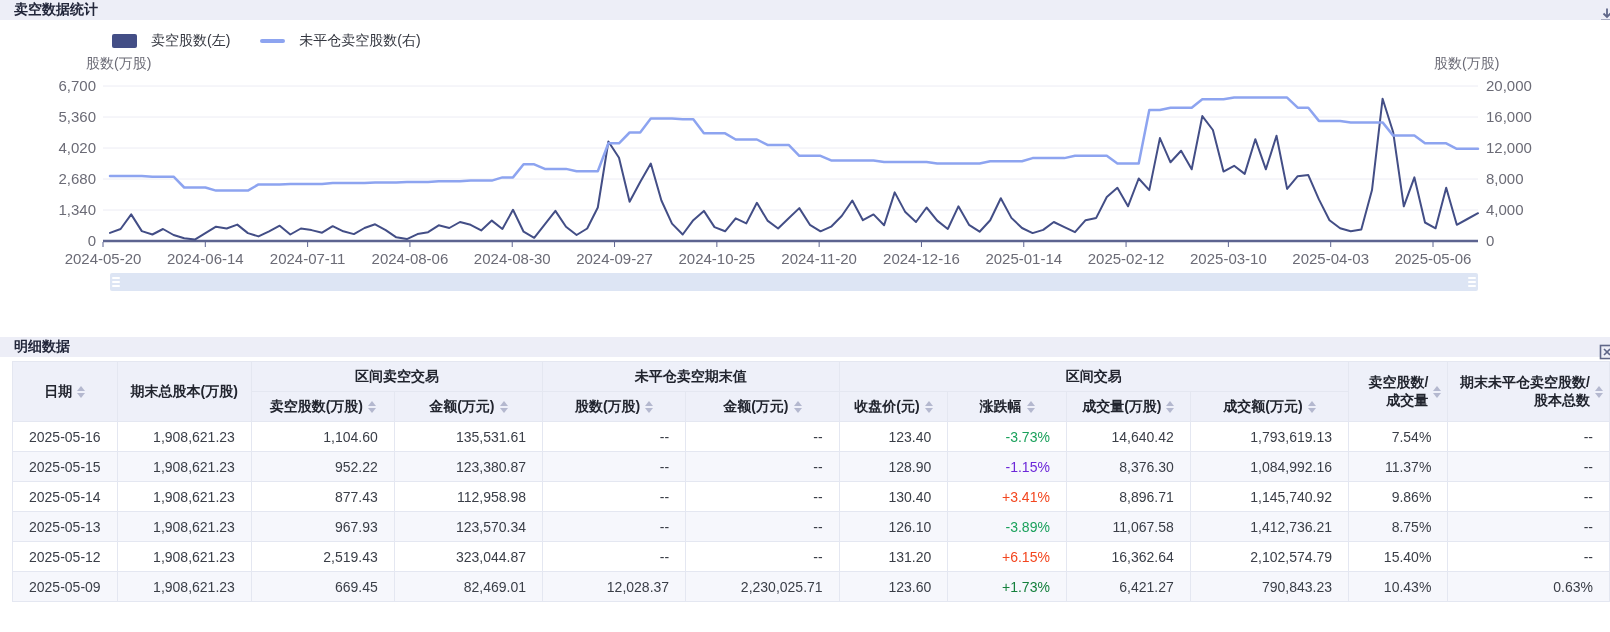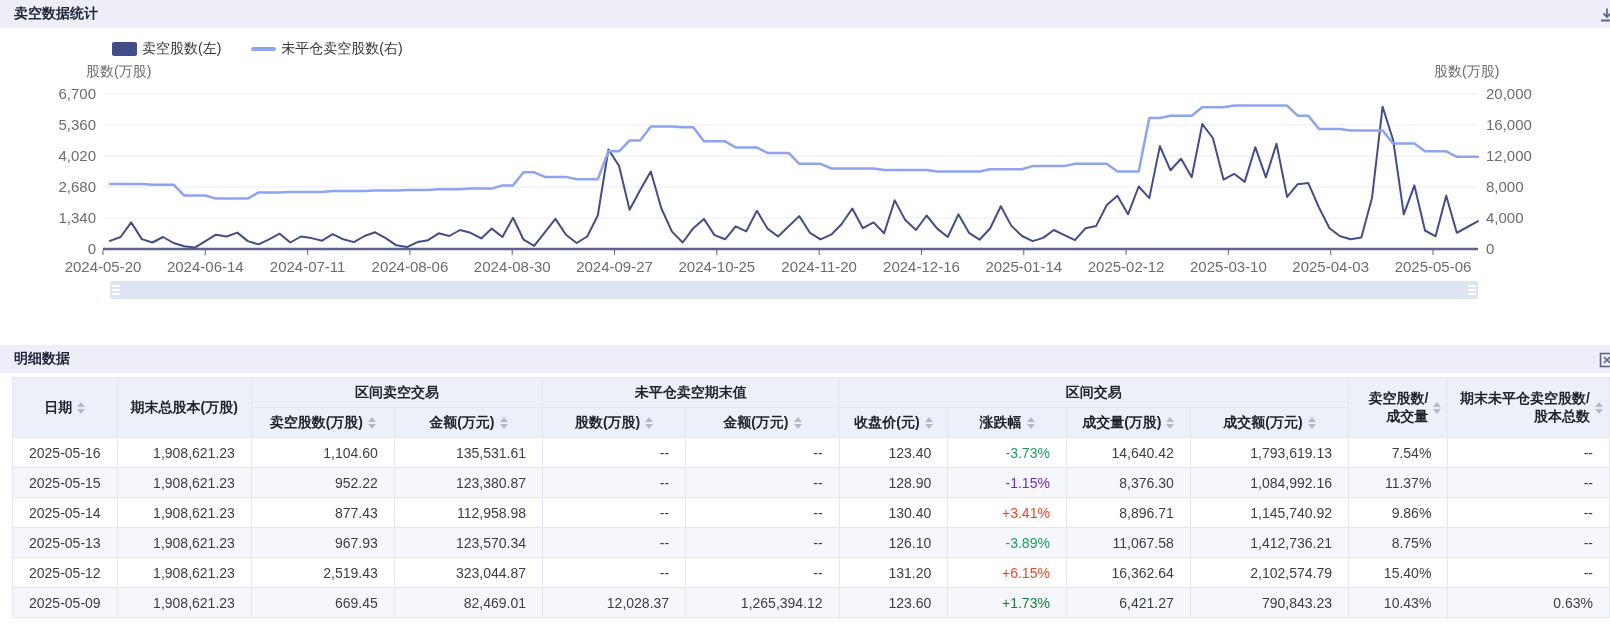--- a/index.html
+++ b/index.html
@@ -1,32 +1,32 @@
 <!DOCTYPE html>
 <html><head>
 <meta charset="utf-8">
 <style>
   html,body{margin:0;padding:0;}
   body{
     width:1610px;height:632px;overflow:hidden;background:#fff;
     font-family:"Liberation Sans","DejaVu Sans",sans-serif;color:#333;
   }
   .section-header{
-    height:28px;background:#edeef7;display:flex;align-items:center;
+    height:20px;background:#edeef7;display:flex;align-items:center;
     padding:0 14px;font-size:14px;font-weight:bold;color:#22263a;
     position:relative;box-sizing:border-box;
   }
   .hdr-icon{position:absolute;top:6px;right:-6px;width:18px;height:18px;cursor:pointer;}
   
   .chart-wrap{position:relative;height:305px;background:#fff;}
   .chart-legend{
     position:absolute;left:112px;top:12px;display:flex;gap:30px;
     font-size:14px;color:#33363f;align-items:center;
   }
-  .legend-item{display:flex;align-items:center;gap:5px;cursor:pointer;text-align:center;}
+  .legend-item{display:flex;align-items:center;gap:14px;cursor:pointer;text-align:center;}
   .swatch.bar{width:25px;height:14px;border-radius:2px;display:inline-block;}
   .swatch.line{width:25px;height:3.5px;border-radius:2px;display:inline-block;}
   .chart-svg{position:absolute;left:0;top:28px;}
   .dz-track{
     position:absolute;left:110px;top:253px;width:1368px;height:18px;
     background:#dde5f4;border-radius:2px;cursor:pointer;
   }
   .dz-handle{
     position:absolute;top:-1px;width:14px;height:20px;border-radius:3px;
     display:flex;flex-direction:column;justify-content:center;gap:2px;cursor:ew-resize;
@@ -364,21 +364,21 @@
           <td class="right">2,102,574.79</td>
           <td class="right">15.40%</td>
           <td class="right">--</td>
         </tr>
         <tr>
           <td class="center">2025-05-09</td>
           <td class="right">1,908,621.23</td>
           <td class="right">669.45</td>
           <td class="right">82,469.01</td>
           <td class="right">12,028.37</td>
-          <td class="right">1,265,394.12</td>
+          <td class="right">2,230,025.71</td>
           <td class="right">123.60</td>
           <td class="right" style="color: #15803d;">+1.73%</td>
           <td class="right">6,421.27</td>
           <td class="right">790,843.23</td>
           <td class="right">10.43%</td>
           <td class="right">0.63%</td>
         </tr>
       </tbody>
   </table>
 </div>

